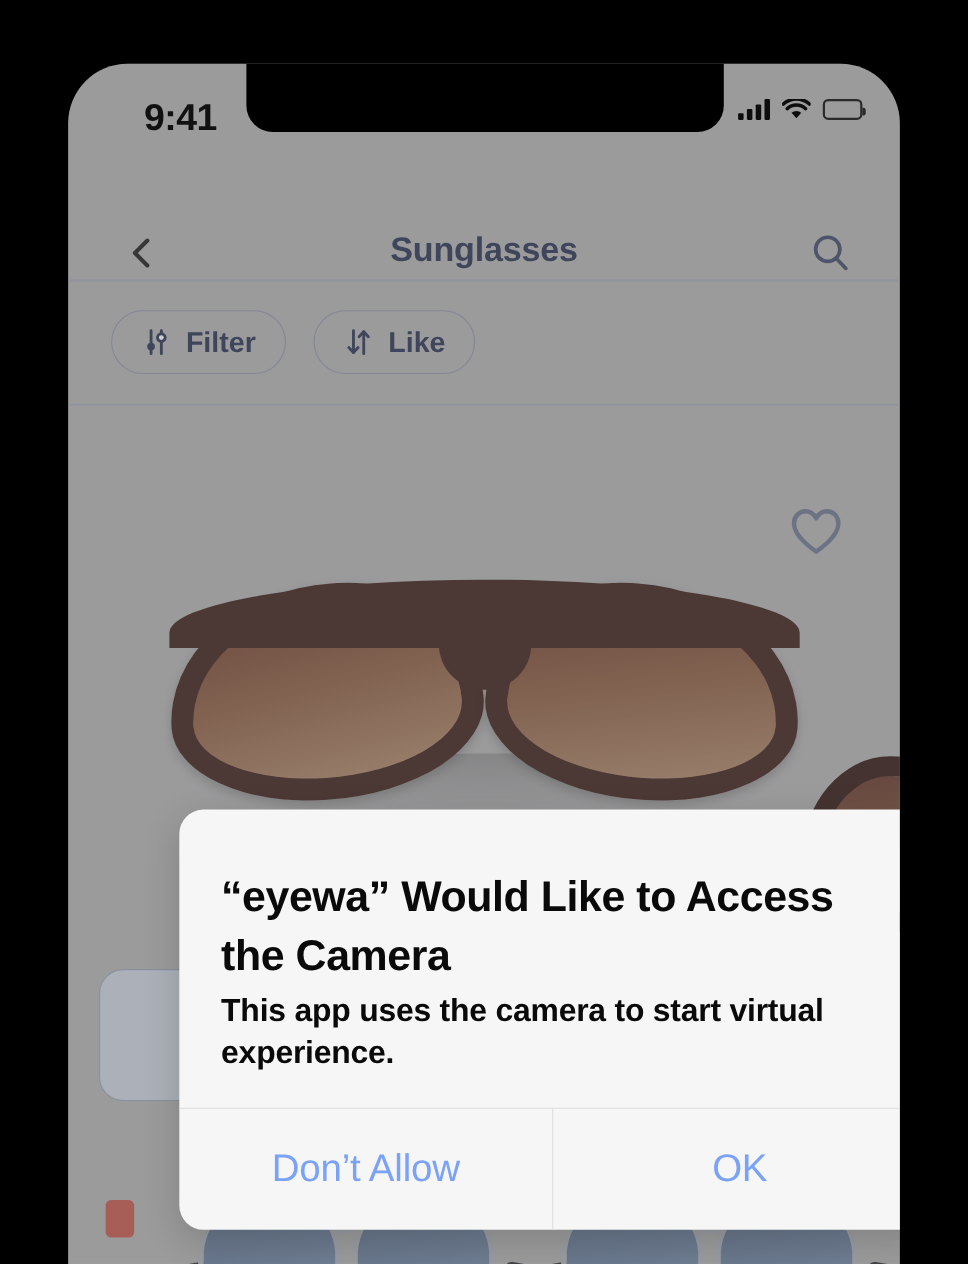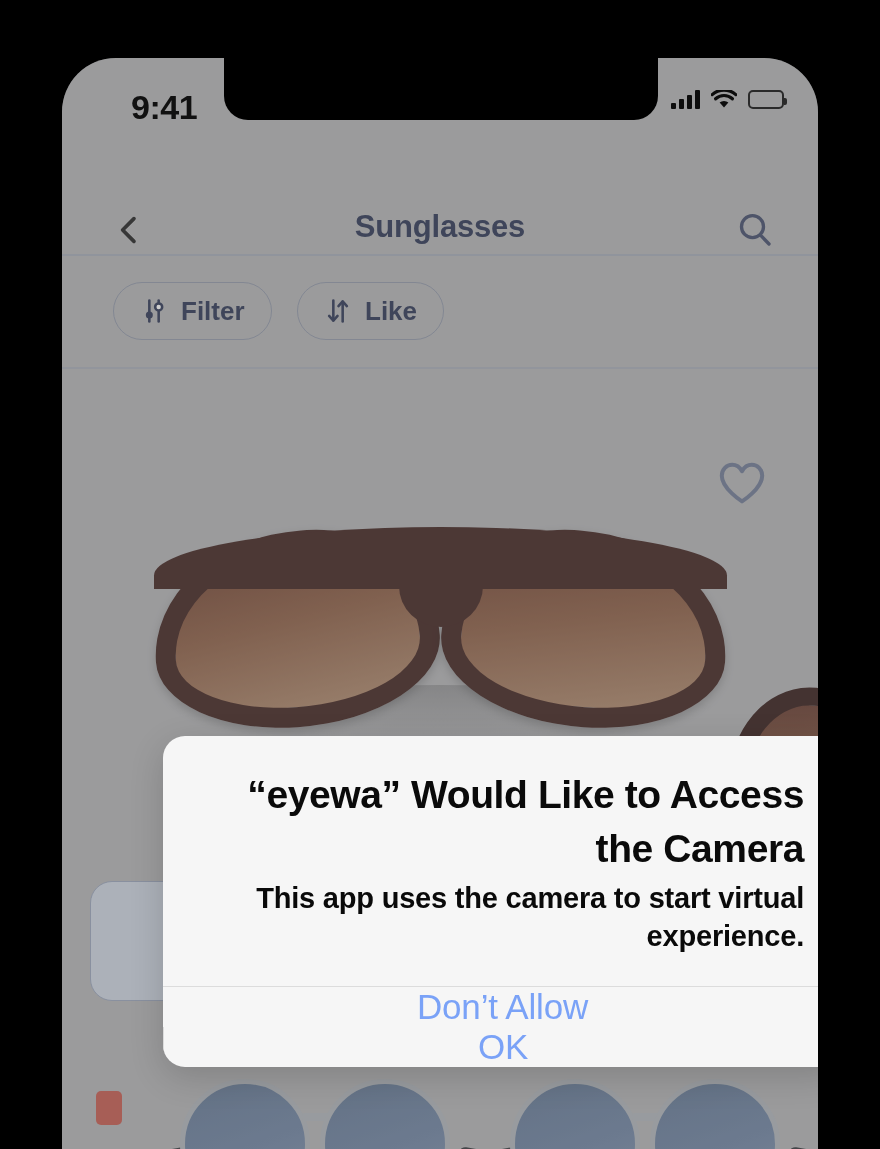--- a/index.html
+++ b/index.html
@@ -79,21 +79,21 @@
     position:absolute; right:38px; top:20px;
     width:50px; height:50px;
     display:flex; align-items:center; justify-content:center;
   }
   .nav-divider {
     position:absolute; left:0; top:196px; width:100%; height:2px;
     background:#9ba3b4; opacity:.7;
   }
 
   
-  .filterrow { position:absolute; left:12px; top:198px; width:100%; height:113px; }
+  .filterrow { position:absolute; left:0; top:198px; width:100%; height:113px; }
   .chip {
     position:absolute; top:26px; height:58px;
     display:flex; align-items:center; gap:13px;
     padding:0 26px;
     border:1.6px solid #8d94a5;
     border-radius:29px;
     color:#26304f;
     font-size:26px; font-weight:700;
   }
   .chip.filter { left:39px; }
@@ -208,32 +208,32 @@
   
   .alert {
     position:absolute; left:101px; top:678px;
     width:679px;
     background:#f6f6f6;
     border-radius:22px;
     z-index:30;
     overflow:hidden;
     box-shadow:0 10px 34px rgba(0,0,0,.16);
   }
-  .alert-body { padding:32px 38px 30px; text-align:right; }
+  .alert-body { padding:53px 38px 30px; text-align:left; }
   .alert-title {
     font-size:39px; font-weight:700; color:#0a0a0a;
     line-height:1.38; letter-spacing:-0.4px;
   }
   .alert-message {
     margin-top:3px;
     font-size:29px; font-weight:700; color:#0a0a0a;
     line-height:1.33; letter-spacing:-0.2px;
   }
   .alert-actions {
-    display:flex; border-top:1.5px solid #dcdcdc;flex-direction:column;
+    display:flex; border-top:1.5px solid #dcdcdc;
   }
   .alert-btn {
     flex:1; height:110px;
     display:flex; align-items:center; justify-content:center;
     font-size:35px; font-weight:400;
     color:#7aa2f7;
     letter-spacing:-0.2px;
   }
   .alert-btn + .alert-btn { border-left:1.5px solid #dcdcdc; }
 </style>

